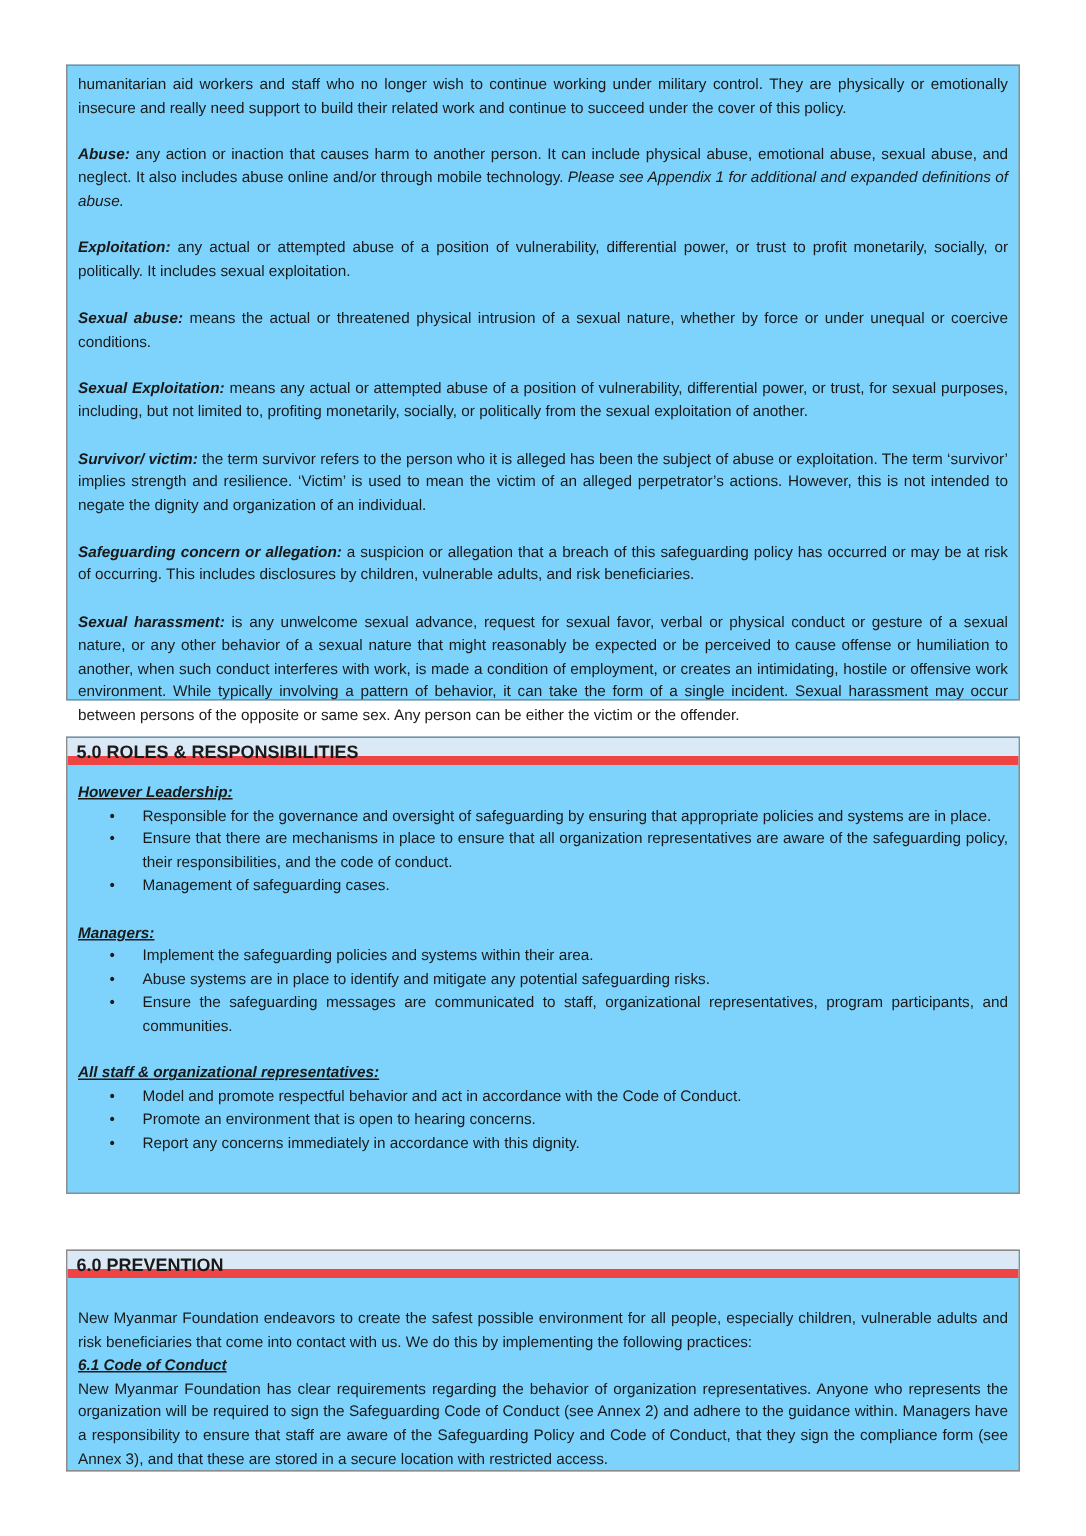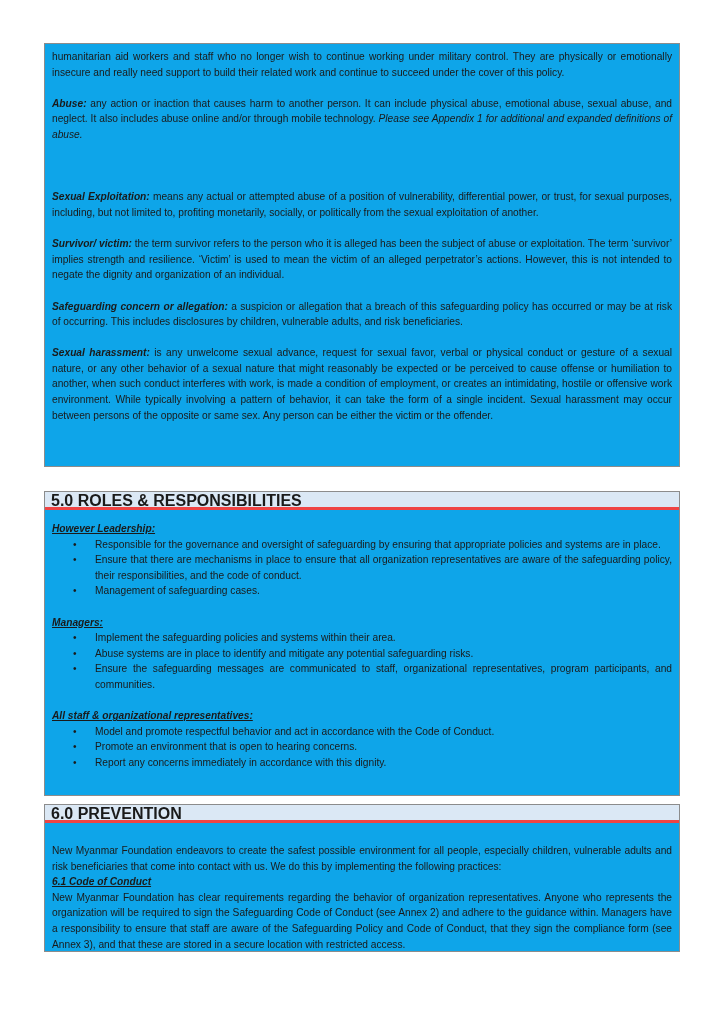--- a/index.html
+++ b/index.html
@@ -1,19 +1,19 @@
 <!DOCTYPE html>
 <html><head>
 <meta charset="utf-8">
 <style>
   html, body { margin: 0; padding: 0; background: #ffffff; }
   body { width: 724px; height: 1024px; position: relative; overflow: hidden;
          font-family: "Liberation Sans", sans-serif; color: #1a1a1a; }
-  .box { position: absolute; left: 44px; width: 636px; border: 1px solid #8c8c8c; box-sizing: border-box; background: #0ea5e9; }
-  .box-head { background: #dbe8f5; border-bottom: 3px solid #ef4444; font-weight: bold; font-size: 16px;
+  .box { position: absolute; left: 44px; width: 636px; border: 1px solid #8c8c8c; box-sizing: border-box; background: #7dd3fc; }
+  .box-head { background: #dbe8f5; border-bottom: 6px solid #ef4444; font-weight: bold; font-size: 12px;
               padding: 3px 6px 3px 6px; height: 18px; box-sizing: border-box; line-height: 12px; }
   .box-body { padding: 0 7px 0 7px; font-size: 10.2px; line-height: 15.6px; text-align: justify; }
   p { margin: 0; }
   .gap { height: 15.6px; }
   .term { font-weight: bold; font-style: italic; }
   .ital { font-style: italic; }
   .subhead { font-weight: bold; font-style: italic; text-decoration: underline; display: block; }
   ul { list-style: none; margin: 0; padding: 0; }
   li { position: relative; padding-left: 43px; text-align: justify; }
   li .bullet { position: absolute; left: 21px; top: 0; }
@@ -22,21 +22,27 @@
 <body>
 
 <div class="box" style="top:43px; height:424px;">
   <div class="box-body" style="padding-top:5px;">
     <p>humanitarian aid workers and staff who no longer wish to continue working under military control. They are physically or emotionally insecure and really need support to build their related work and continue to succeed under the cover of this policy.</p>
     <div class="gap"></div>
     <p>
       <span class="term">Abuse:</span><span> any action or inaction that causes harm to another person.  It can include physical abuse, emotional abuse, sexual abuse, and neglect. It also includes abuse online and/or through mobile technology. </span><span class="ital">Please see Appendix 1 for additional and expanded definitions of abuse.</span>
     </p>
     <div class="gap"></div>
+    <p>
+      <span class="term">Exploitation:</span><span> any actual or attempted abuse of a position of vulnerability, differential power, or trust to profit monetarily, socially, or politically. It includes sexual exploitation.</span>
+    </p>
     <div class="gap"></div>
+    <p>
+      <span class="term">Sexual abuse:</span><span> means the actual or threatened physical intrusion of a sexual nature, whether by force or under unequal or coercive conditions.</span>
+    </p>
     <div class="gap"></div>
     <p>
       <span class="term">Sexual Exploitation:</span><span> means any actual or attempted abuse of a position of vulnerability, differential power, or trust, for sexual purposes, including, but not limited to, profiting monetarily, socially, or politically from the sexual exploitation of another.</span>
     </p>
     <div class="gap"></div>
     <p>
       <span class="term">Survivor/ victim:</span><span> the term survivor refers to the person who it is alleged has been the subject of abuse or exploitation. The term ‘survivor’ implies strength and resilience. ‘Victim’ is used to mean the victim of an alleged perpetrator’s actions. However, this is not intended to negate the dignity and organization of an individual.</span>
     </p>
     <div class="gap"></div>
     <p>
@@ -68,20 +74,20 @@
     <div class="gap"></div>
     <span class="subhead">All staff &amp; organizational representatives:</span>
     <ul>
       <li><span class="bullet">•</span><span>Model and promote respectful behavior and act in accordance with the Code of Conduct.</span></li>
       <li><span class="bullet">•</span><span>Promote an environment that is open to hearing concerns.</span></li>
       <li><span class="bullet">•</span><span>Report any concerns immediately in accordance with this dignity.</span></li>
     </ul>
   </div>
 </div>
 
-<div class="box" style="top:804px; height:148px;">
+<div class="box" style="top:833px; height:148px;">
   <div class="box-head">6.0 PREVENTION</div>
   <div class="box-body" style="padding-top:20px;">
     <p>New Myanmar Foundation endeavors to create the safest possible environment for all people, especially children, vulnerable adults and risk beneficiaries that come into contact with us. We do this by implementing the following practices:</p>
     <span class="subhead">6.1 Code of Conduct</span>
     <p>New Myanmar Foundation has clear requirements regarding the behavior of organization representatives.  Anyone who represents the organization will be required to sign the Safeguarding Code of Conduct (see Annex 2) and adhere to the guidance within.  Managers have a responsibility to ensure that staff are aware of the Safeguarding Policy and Code of Conduct, that they sign the compliance form (see Annex 3), and that these are stored in a secure location with restricted access.</p>
   </div>
 </div>
 
 </body></html>

